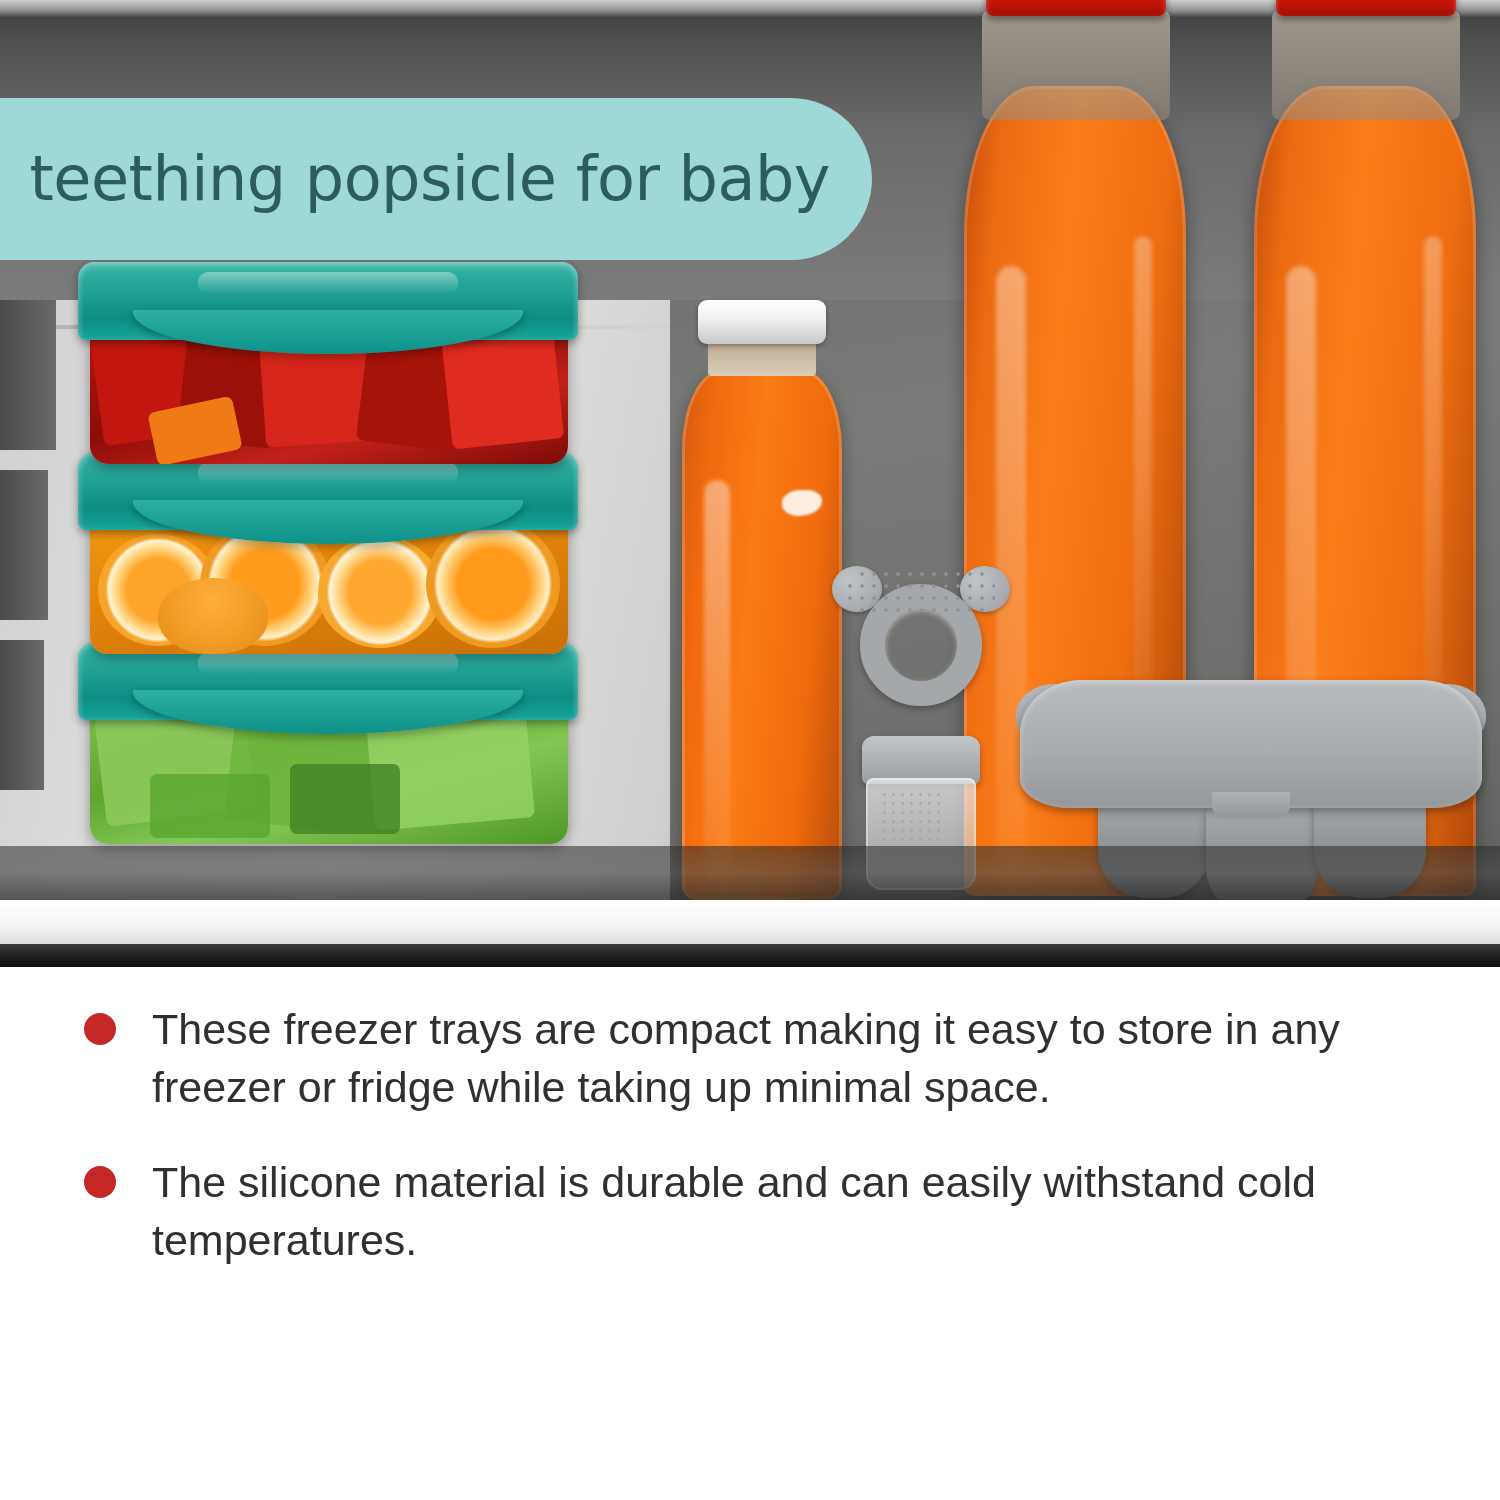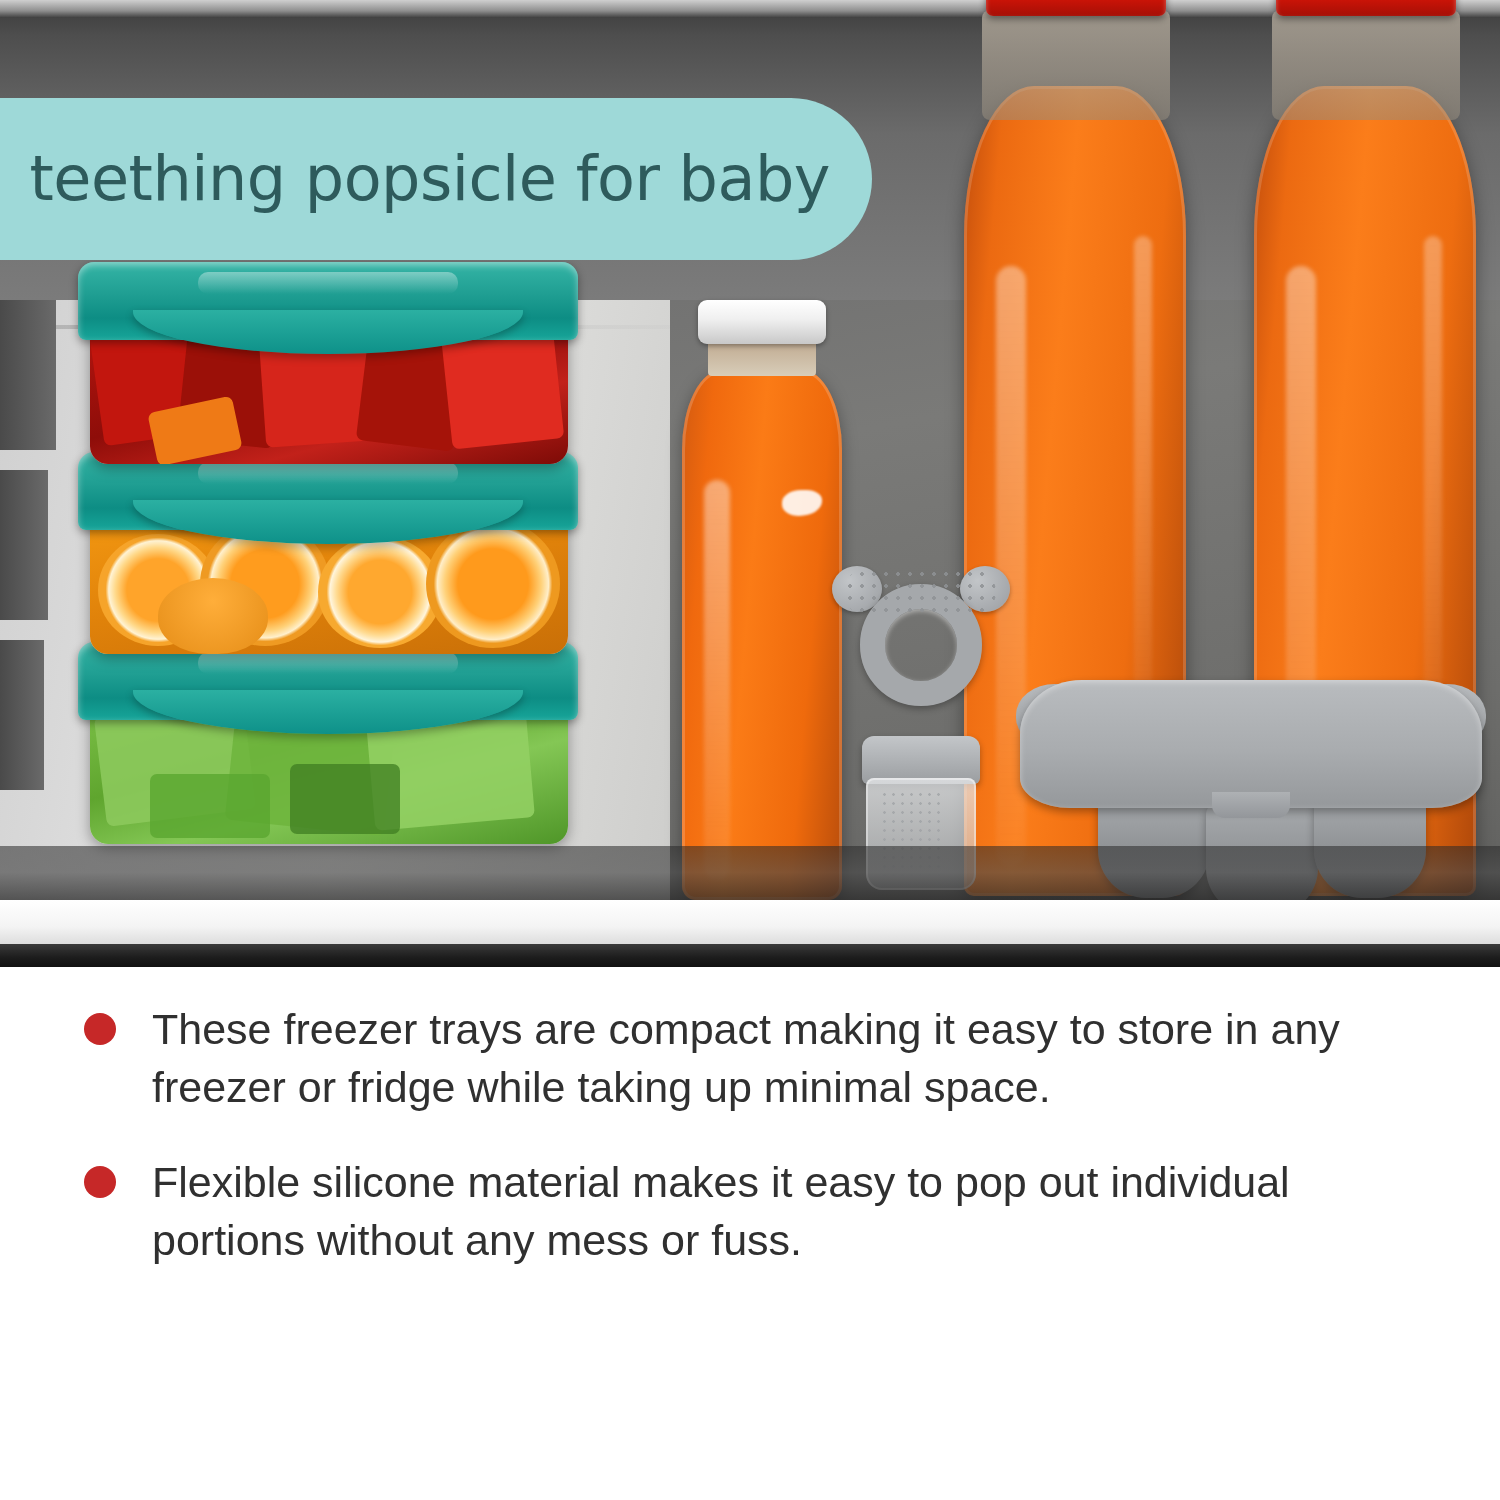--- a/index.html
+++ b/index.html
@@ -356,20 +356,20 @@
     </div>
   </div>
 
   <div class="bullets">
 
     <div class="bullet-row">
       <span class="dot"></span>
       <span class="bullet-text">These freezer trays are compact making it easy to store in any freezer or fridge while taking up minimal space.</span>
     </div>
 
-
     <div class="bullet-row">
       <span class="dot"></span>
-      <span class="bullet-text">Flexible silicone material makes it easy to pop out individual portions without any mess or fuss.</span>
-    </div>
+      <span class="bullet-text">The silicone material is durable and can easily withstand cold temperatures.</span>
+    </div>
+
   </div>
 
 </div>
 
 </body></html>

